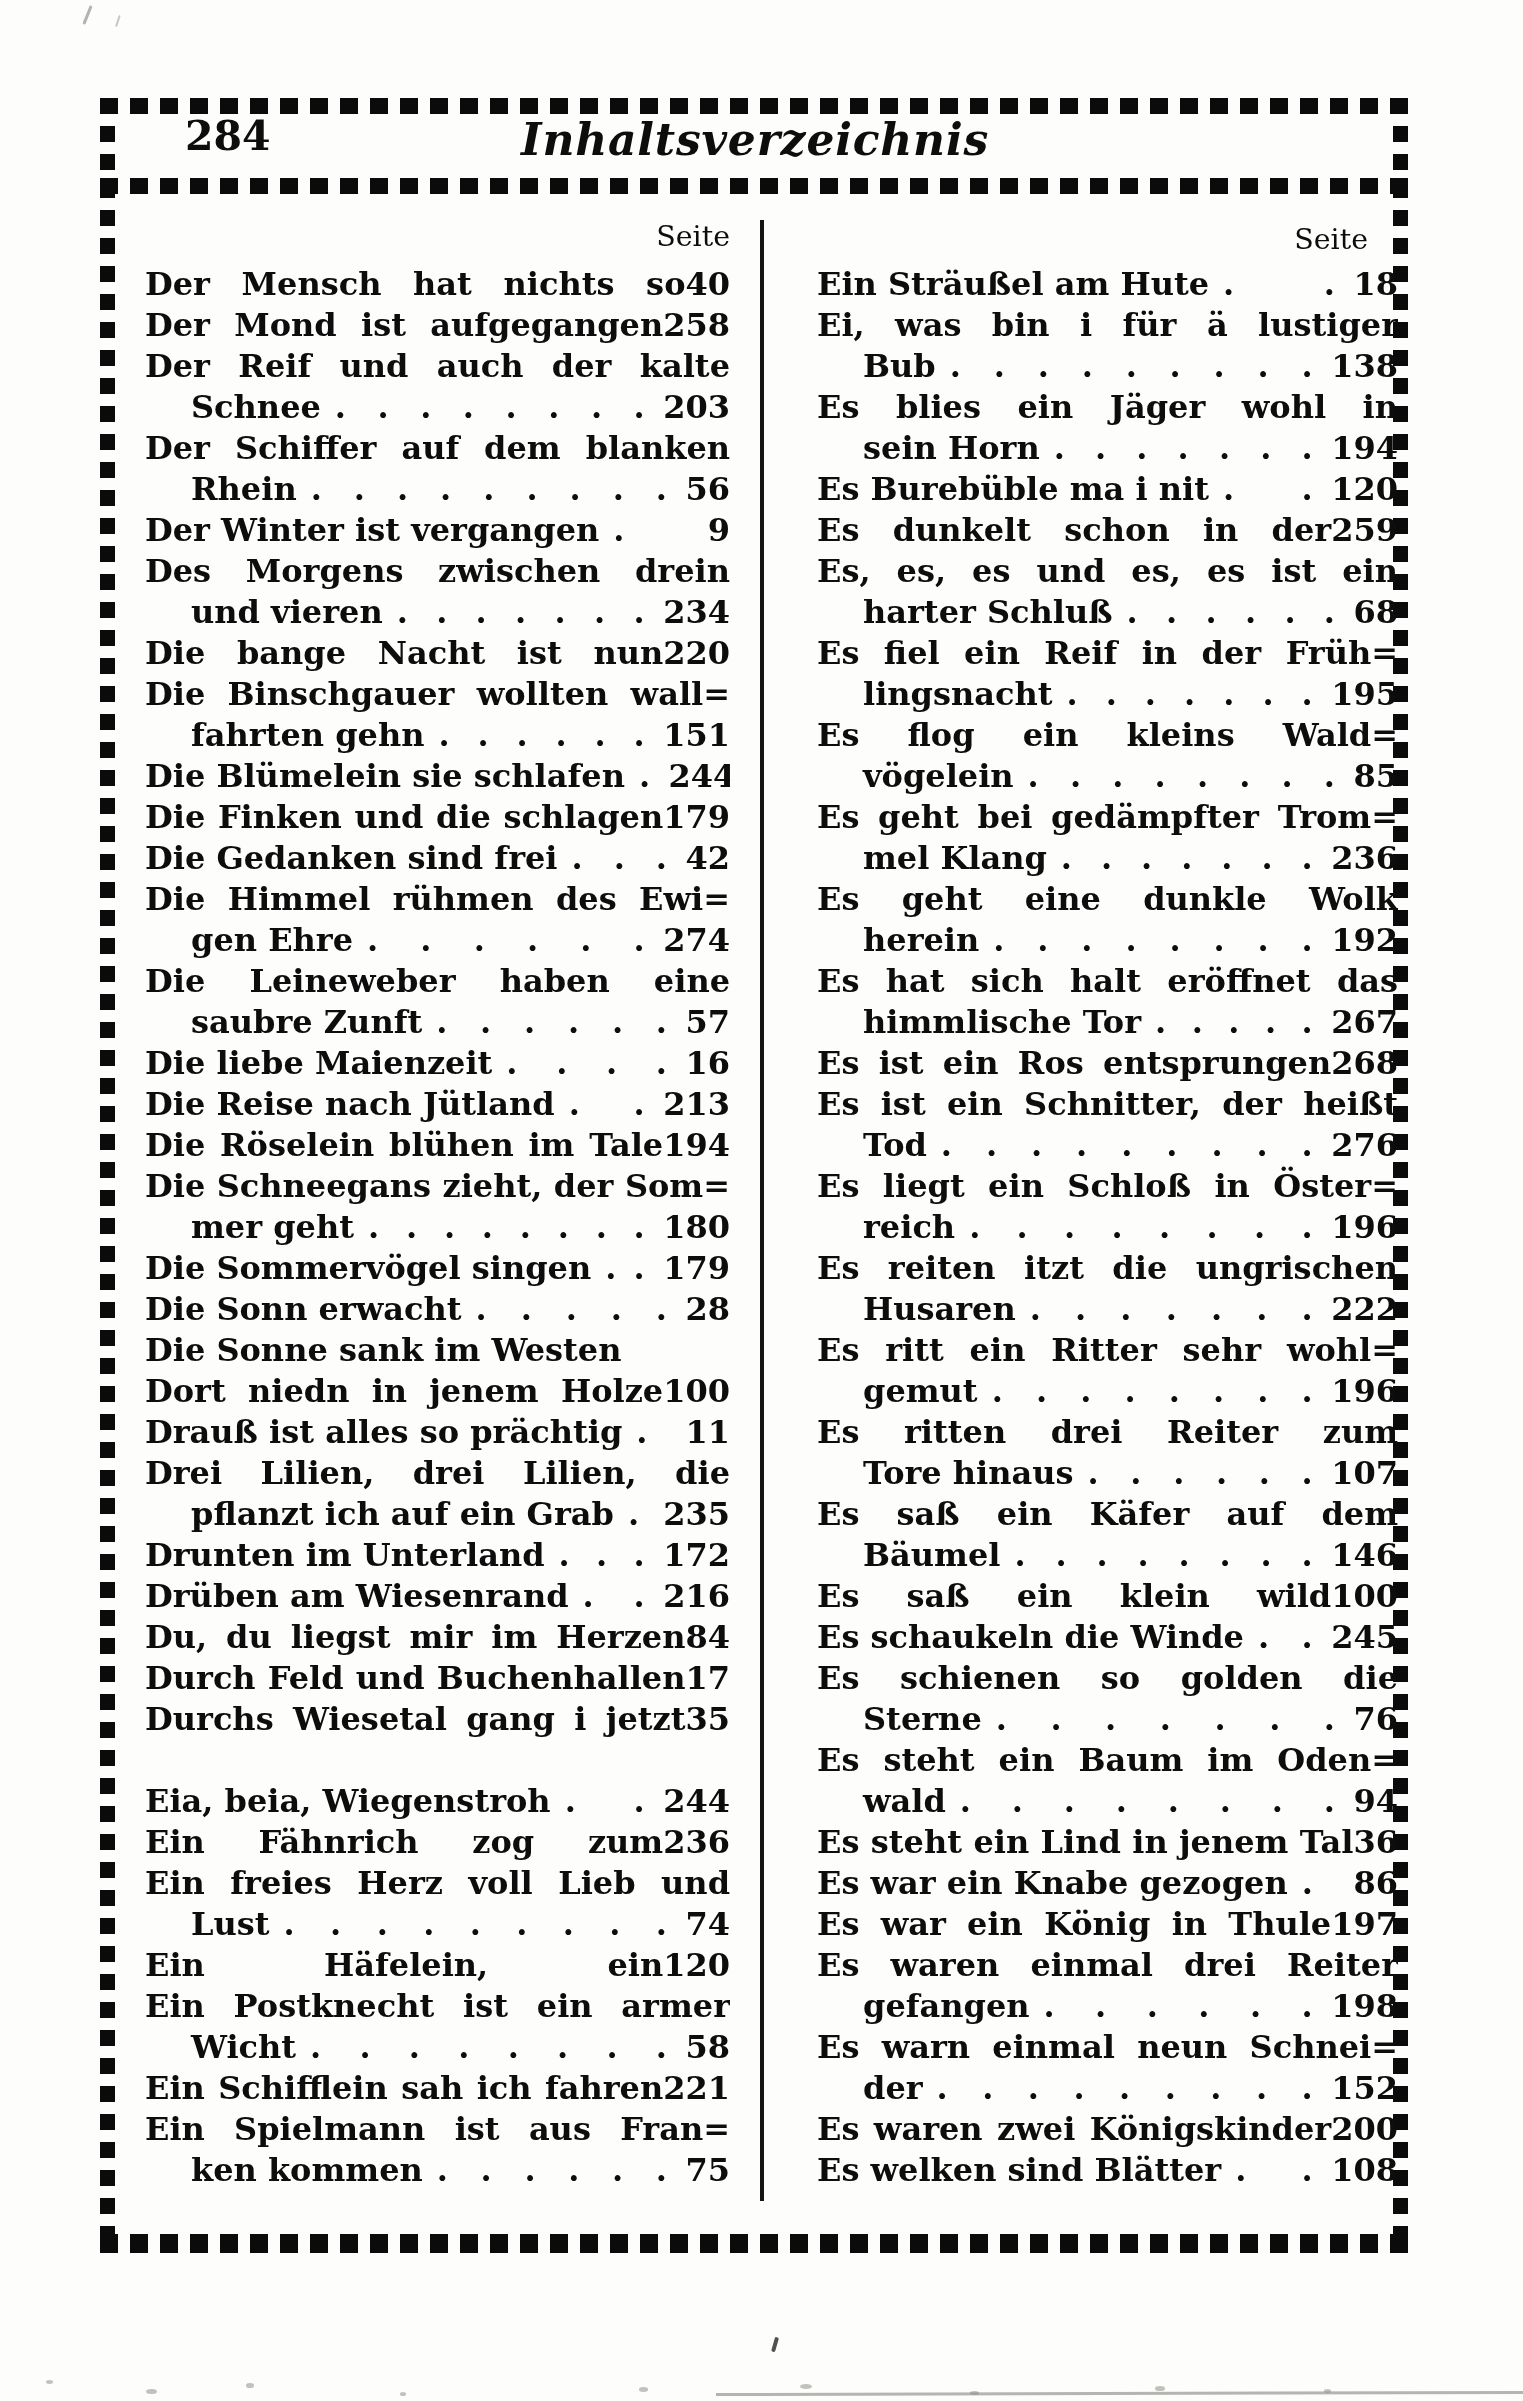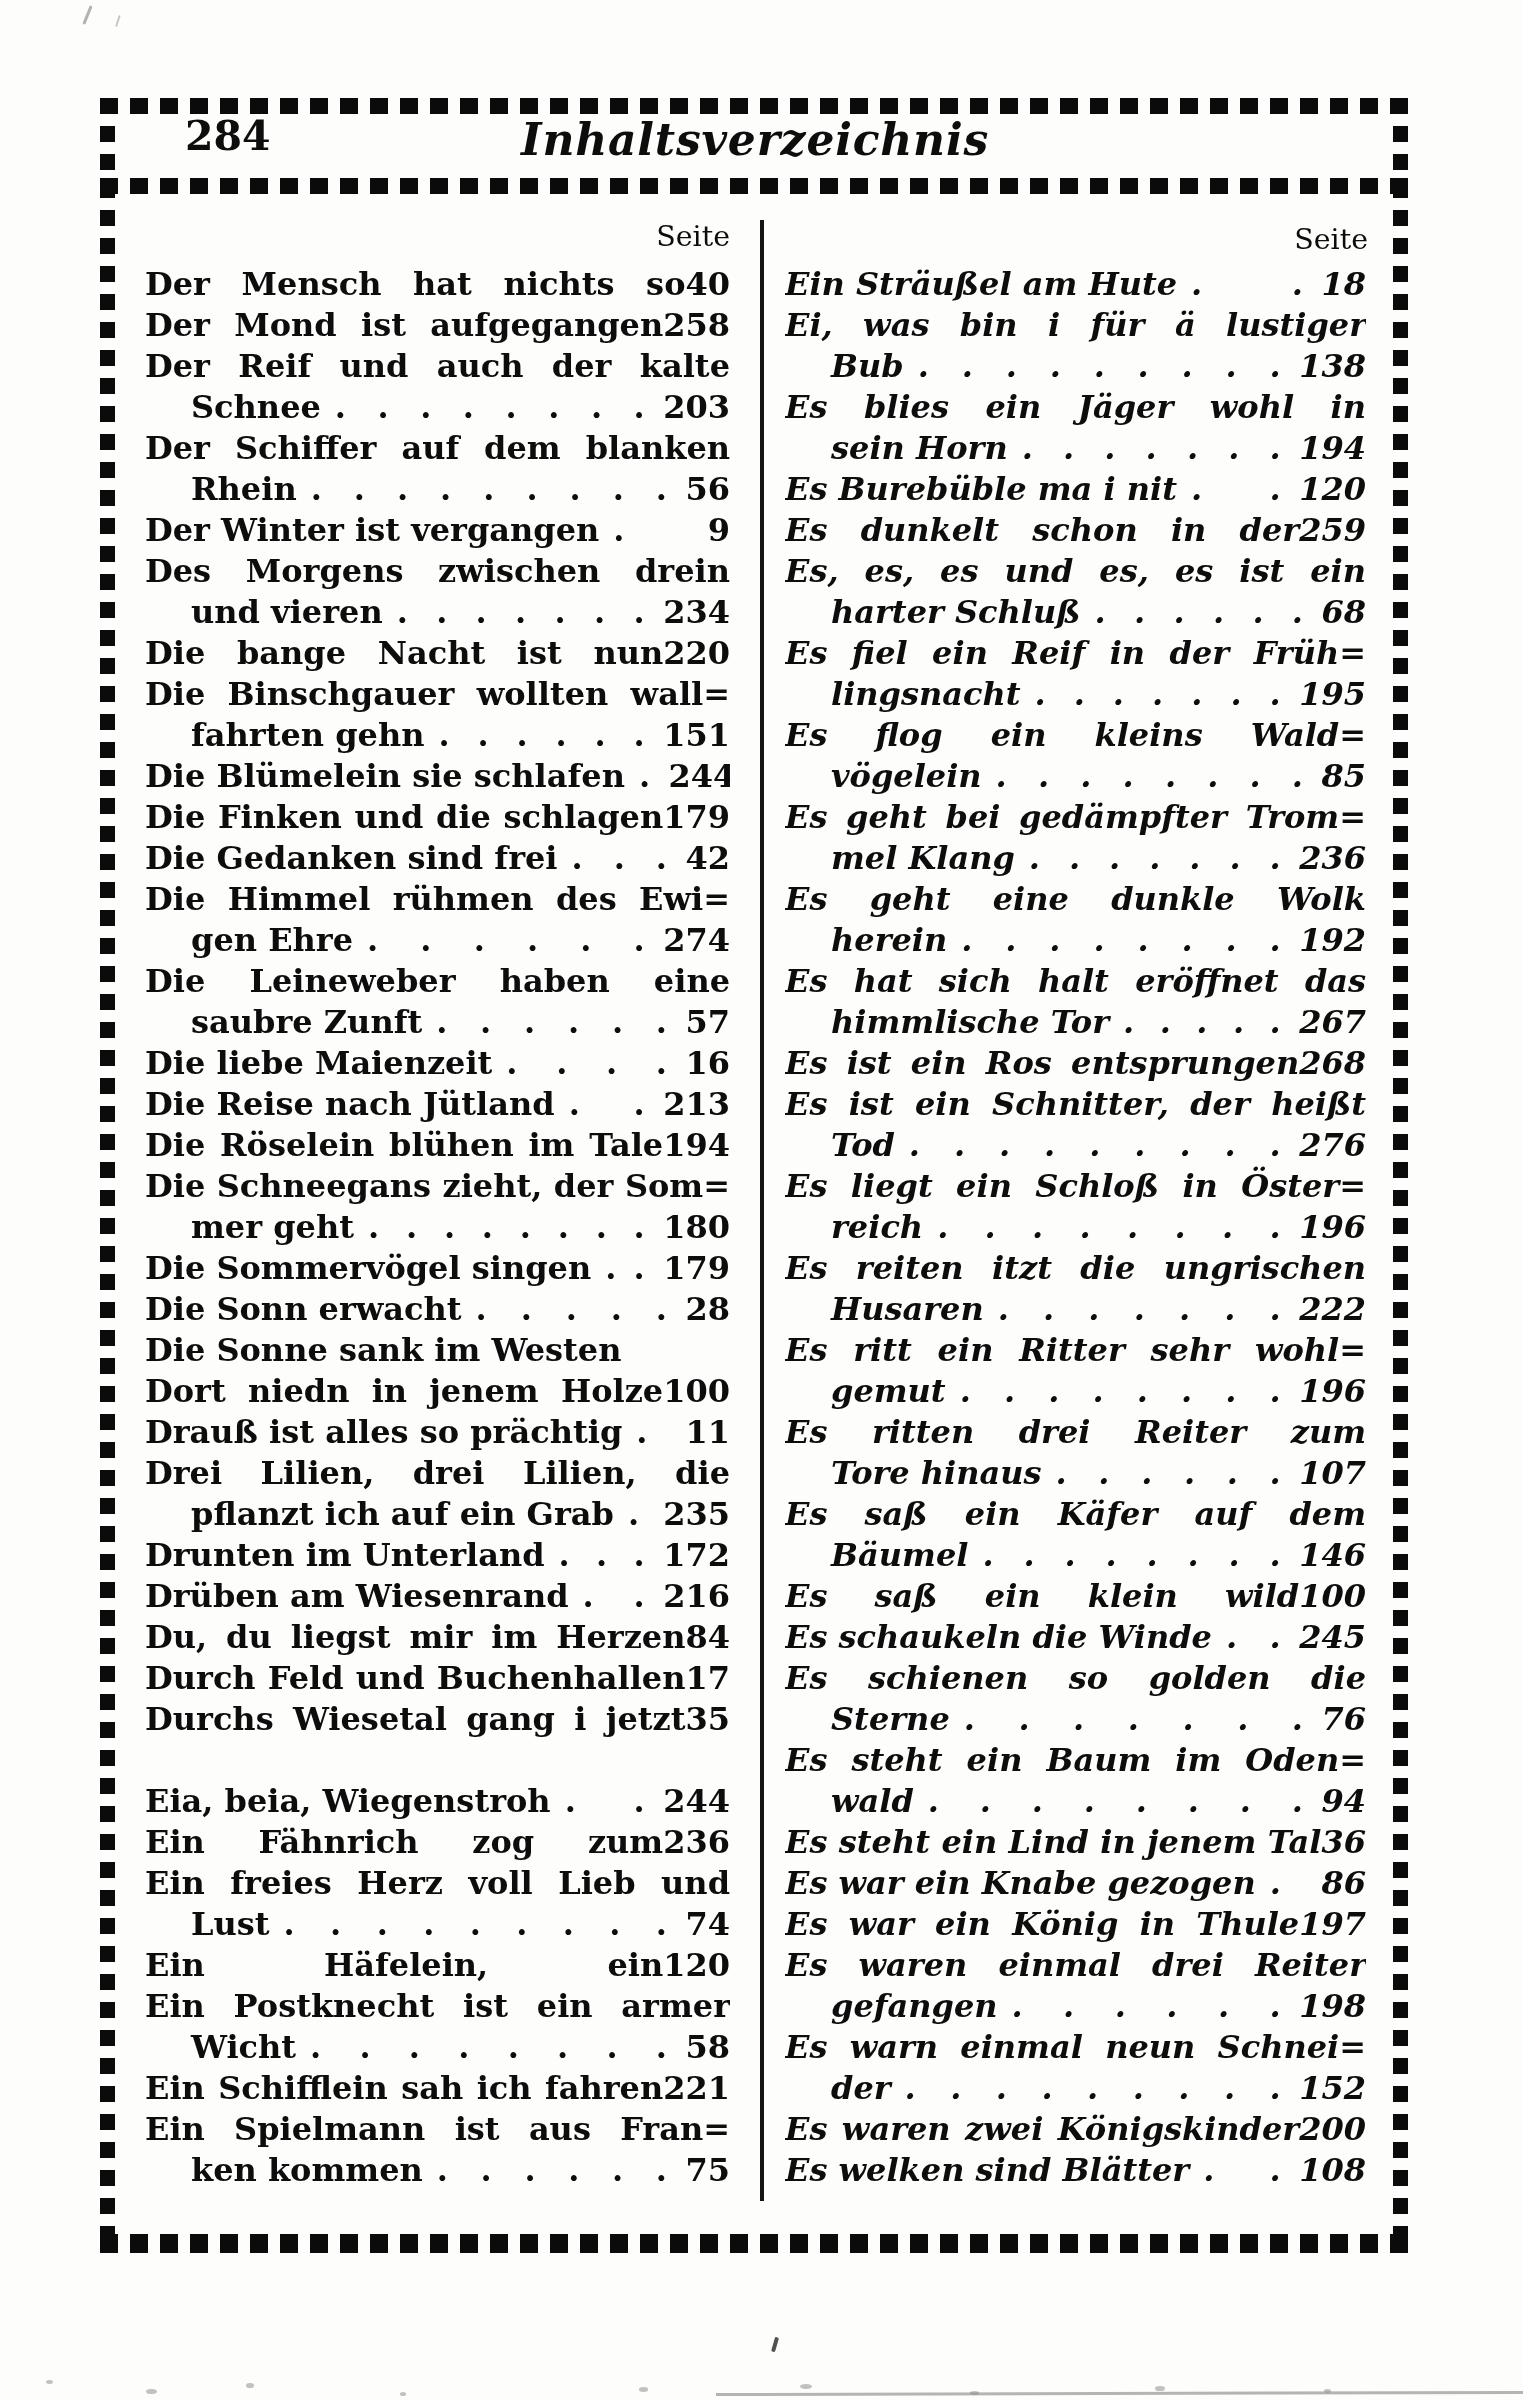--- a/index.html
+++ b/index.html
@@ -19,21 +19,21 @@
          font-size:44px;font-weight:700;letter-spacing:0.8px;font-style:italic;}
 
   .seite{position:absolute;font-size:28.5px;font-weight:400;text-align:right;}
   .seite.l{left:145px;width:585px;top:220px;}
   .seite.r{left:787px;width:581px;top:223px;}
 
   .divider{position:absolute;left:760px;top:220px;width:3.8px;height:1981px;background:#141414;}
 
   .col{position:absolute;top:264px;font-size:32px;font-weight:700;}
   .col.l{left:145px;width:585px;}
-  .col.r{left:785px;width:581px;font-style:italic;}
+  .col.r{left:817px;width:581px;}
 
   .row{display:flex;height:41px;line-height:41px;overflow:hidden;}
   .row .t{flex:0 0 auto;}
   .row.fillj .t{flex:1 1 auto;text-align:justify;text-align-last:justify;}
   .row .d{flex:1 1 auto;text-align:justify;text-align-last:justify;
           margin-left:14px;margin-right:17px;letter-spacing:1.5px;}
   .row .n{flex:0 0 auto;text-align:right;}
   .row.indent{padding-left:46px;}
   .row.blank{visibility:hidden;}
 

